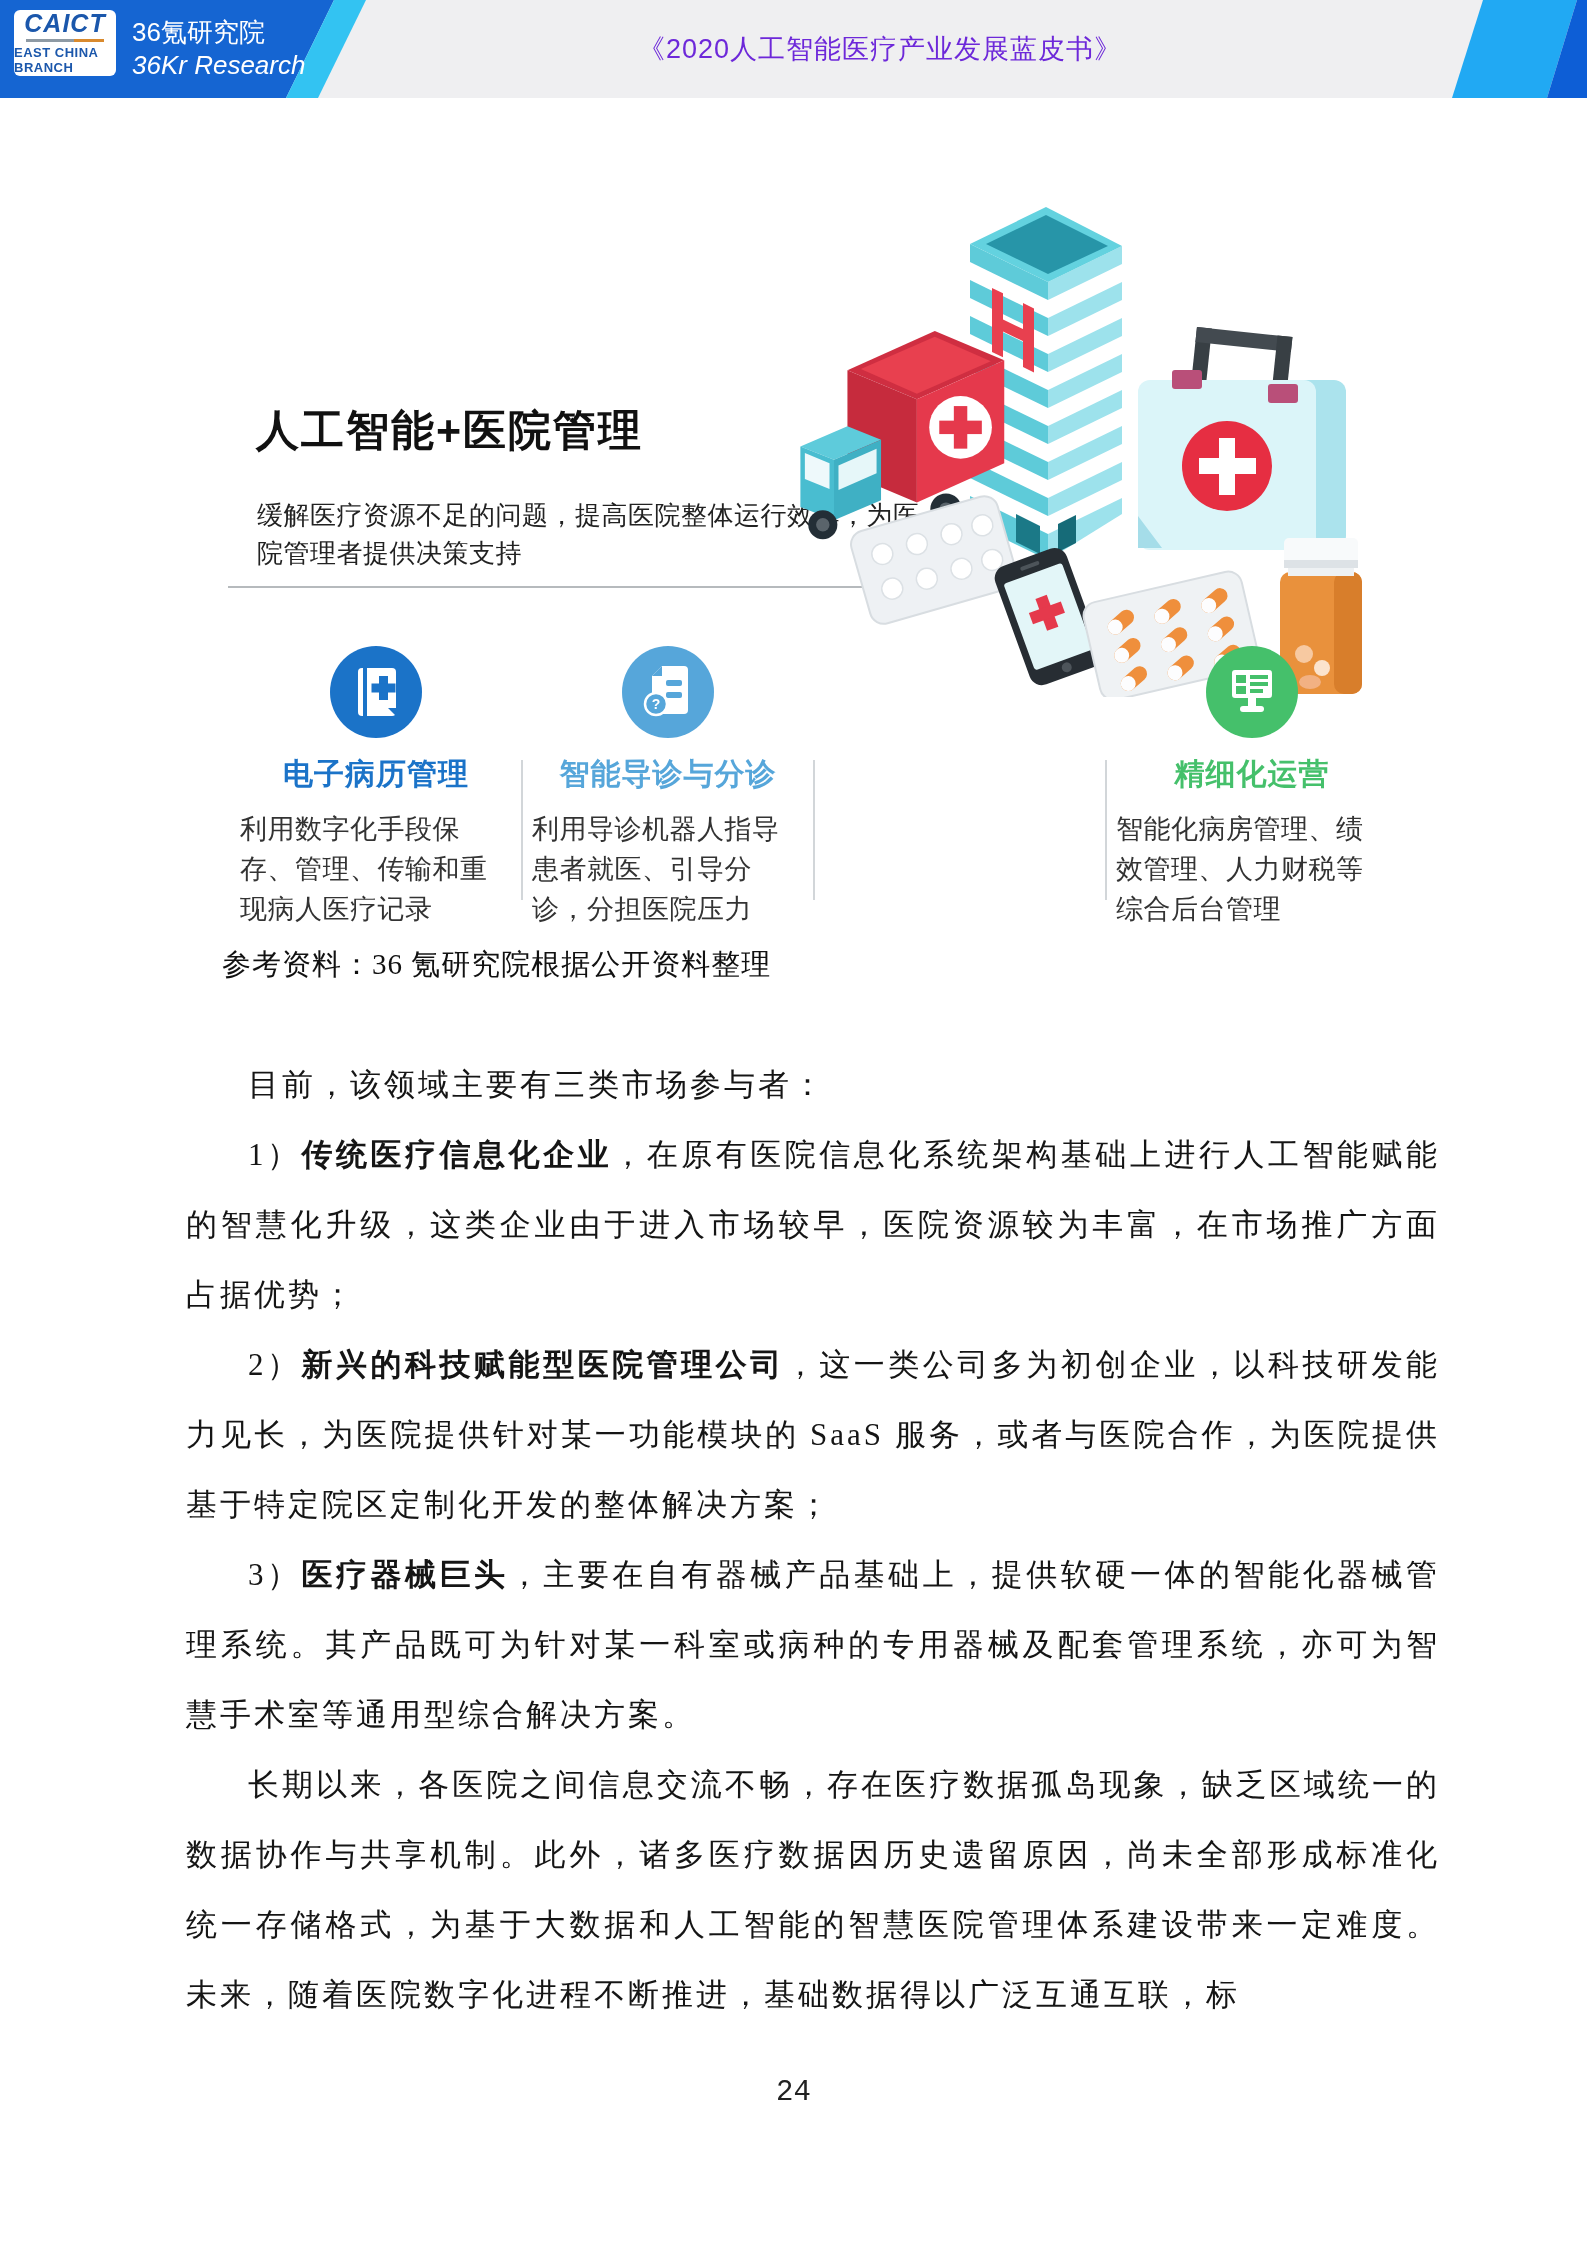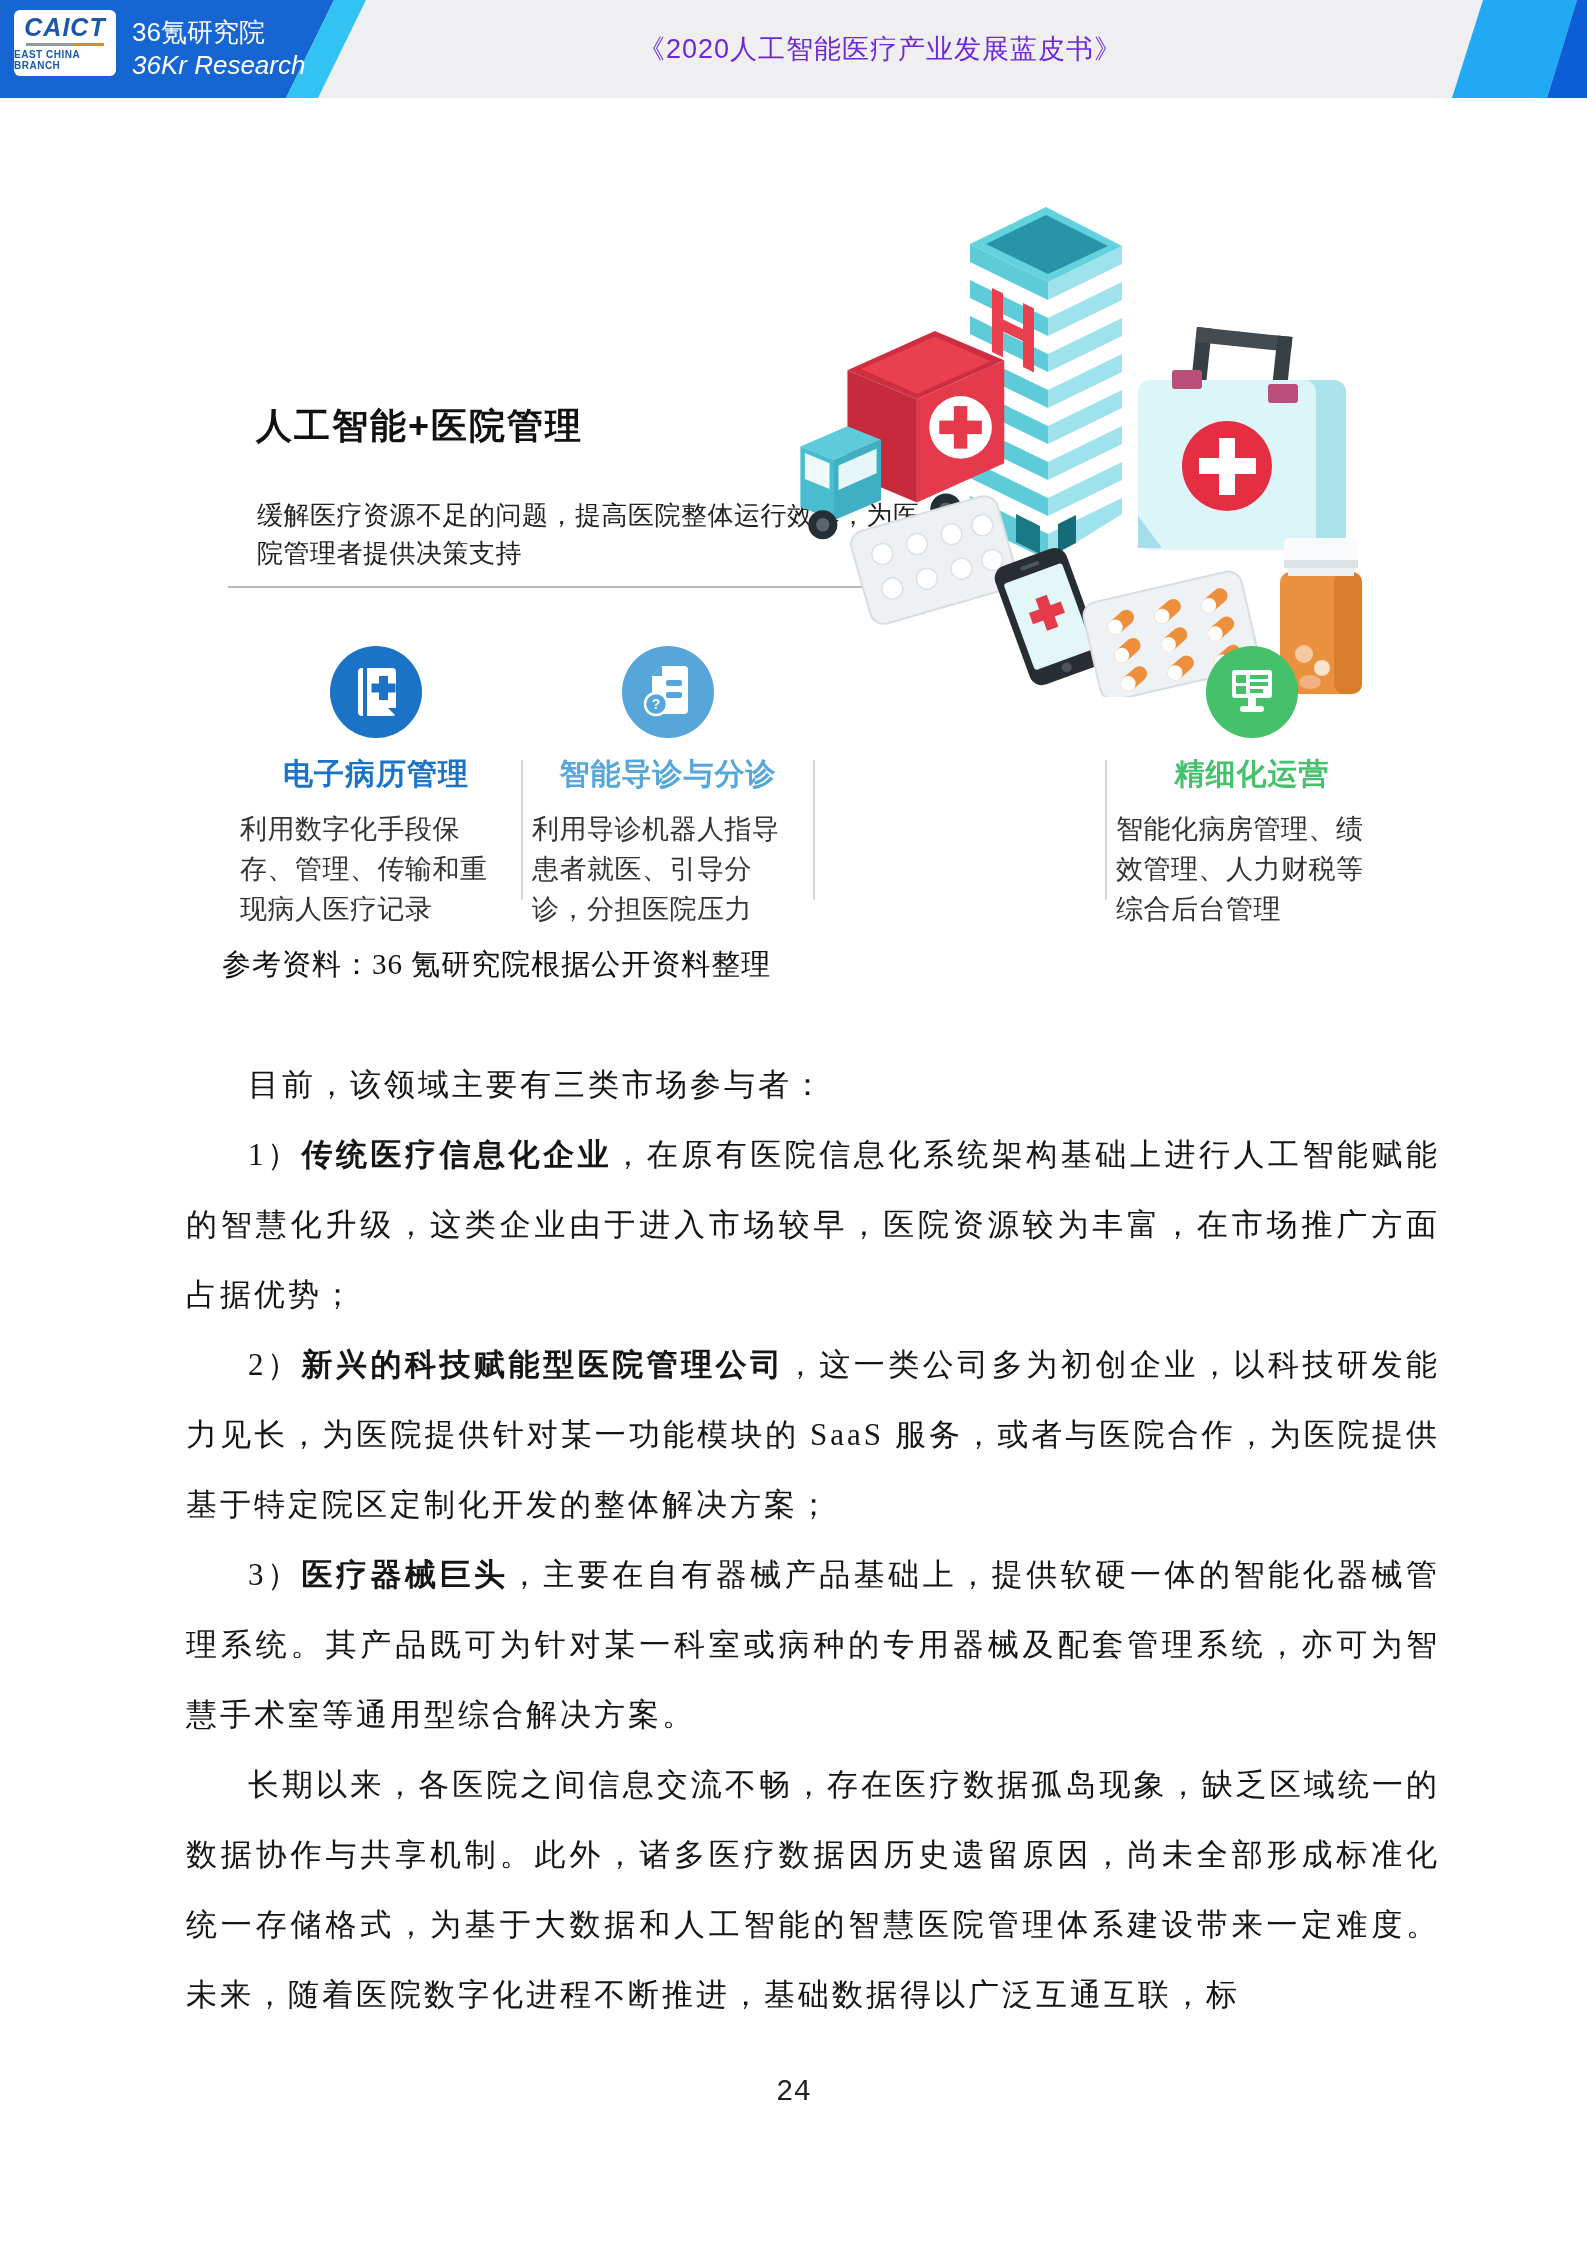--- a/index.html
+++ b/index.html
@@ -16,29 +16,29 @@
   .hd-band-light{position:absolute;left:1452px;top:0;width:125px;height:98px;
            clip-path:polygon(31px 0,125px 0,95px 100%,0 100%);}
   .hd-band-dark{position:absolute;left:1547px;top:0;width:40px;height:98px;
            clip-path:polygon(30px 0,40px 0,40px 100%,0 100%);}
   .logo-box{position:absolute;left:14px;top:10px;width:102px;height:66px;background:#ffffff;
             border-radius:6px;display:flex;flex-direction:column;align-items:center;justify-content:center;}
   .logo-brand{font-weight:700;font-style:italic;font-size:25px;letter-spacing:1px;line-height:25px;}
   .logo-underline{width:78px;height:3px;margin:3px 0 3px 0;display:flex;}
   .logo-underline .seg-gray{flex:0 0 62%;background:#8e9aa4;}
   .logo-underline .seg-orange{flex:1;background:#d98a2e;}
-  .logo-sub{font-size:10px;font-weight:700;letter-spacing:0.5px;}
+  .logo-sub{font-size:13px;font-weight:700;letter-spacing:0.5px;}
   .org-lines{position:absolute;left:132px;top:16px;color:#ffffff;line-height:33px;font-size:26px;}
   .org-lines .en{font-size:26px;font-style:italic;}
   .hd-title{position:absolute;left:380px;top:0;width:1000px;height:98px;display:flex;
             align-items:center;justify-content:center;font-size:27px;font-weight:400;
             color:#6d28d9;letter-spacing:1px;}
 
   
-  .hero-title{position:absolute;left:256px;top:402px;font-size:36px;font-weight:700;
+  .hero-title{position:absolute;left:256px;top:402px;font-size:43px;font-weight:700;
               letter-spacing:2px;color:#111111;}
   .hero-desc{position:absolute;left:257px;top:496px;width:668px;font-size:26px;
              line-height:38px;color:#222222;letter-spacing:0.5px;}
   .hero-rule{position:absolute;left:228px;top:586px;width:680px;height:2px;background:#b6babd;}
   .hero-illu{position:absolute;left:770px;top:112px;width:630px;height:585px;}
 
   
   .card{position:absolute;top:646px;width:292px;text-align:center;}
   .card .icn{width:92px;height:92px;margin:0 auto;display:block;}
   .card .c-title{margin-top:16px;font-size:30px;font-weight:700;letter-spacing:1px;}

